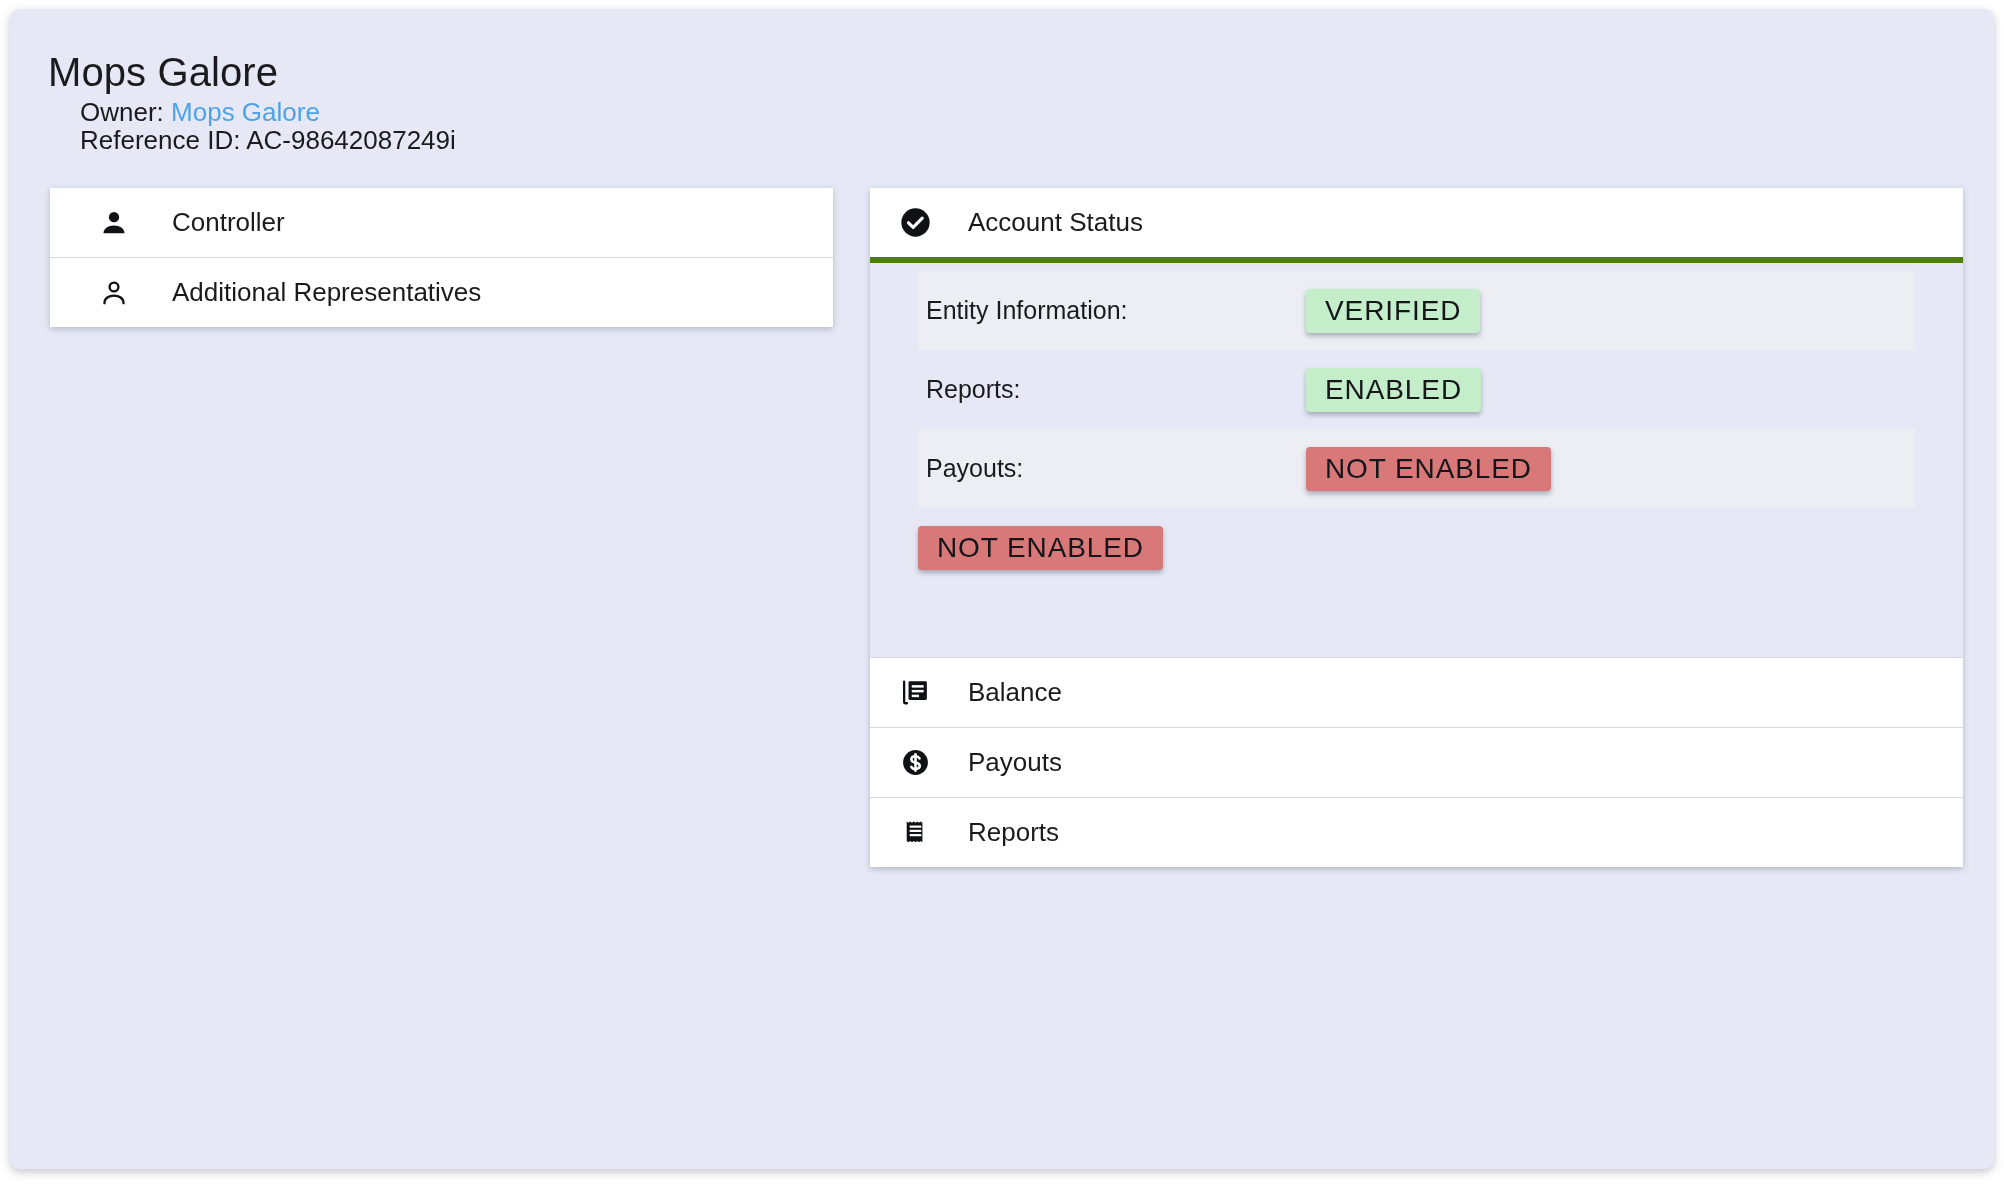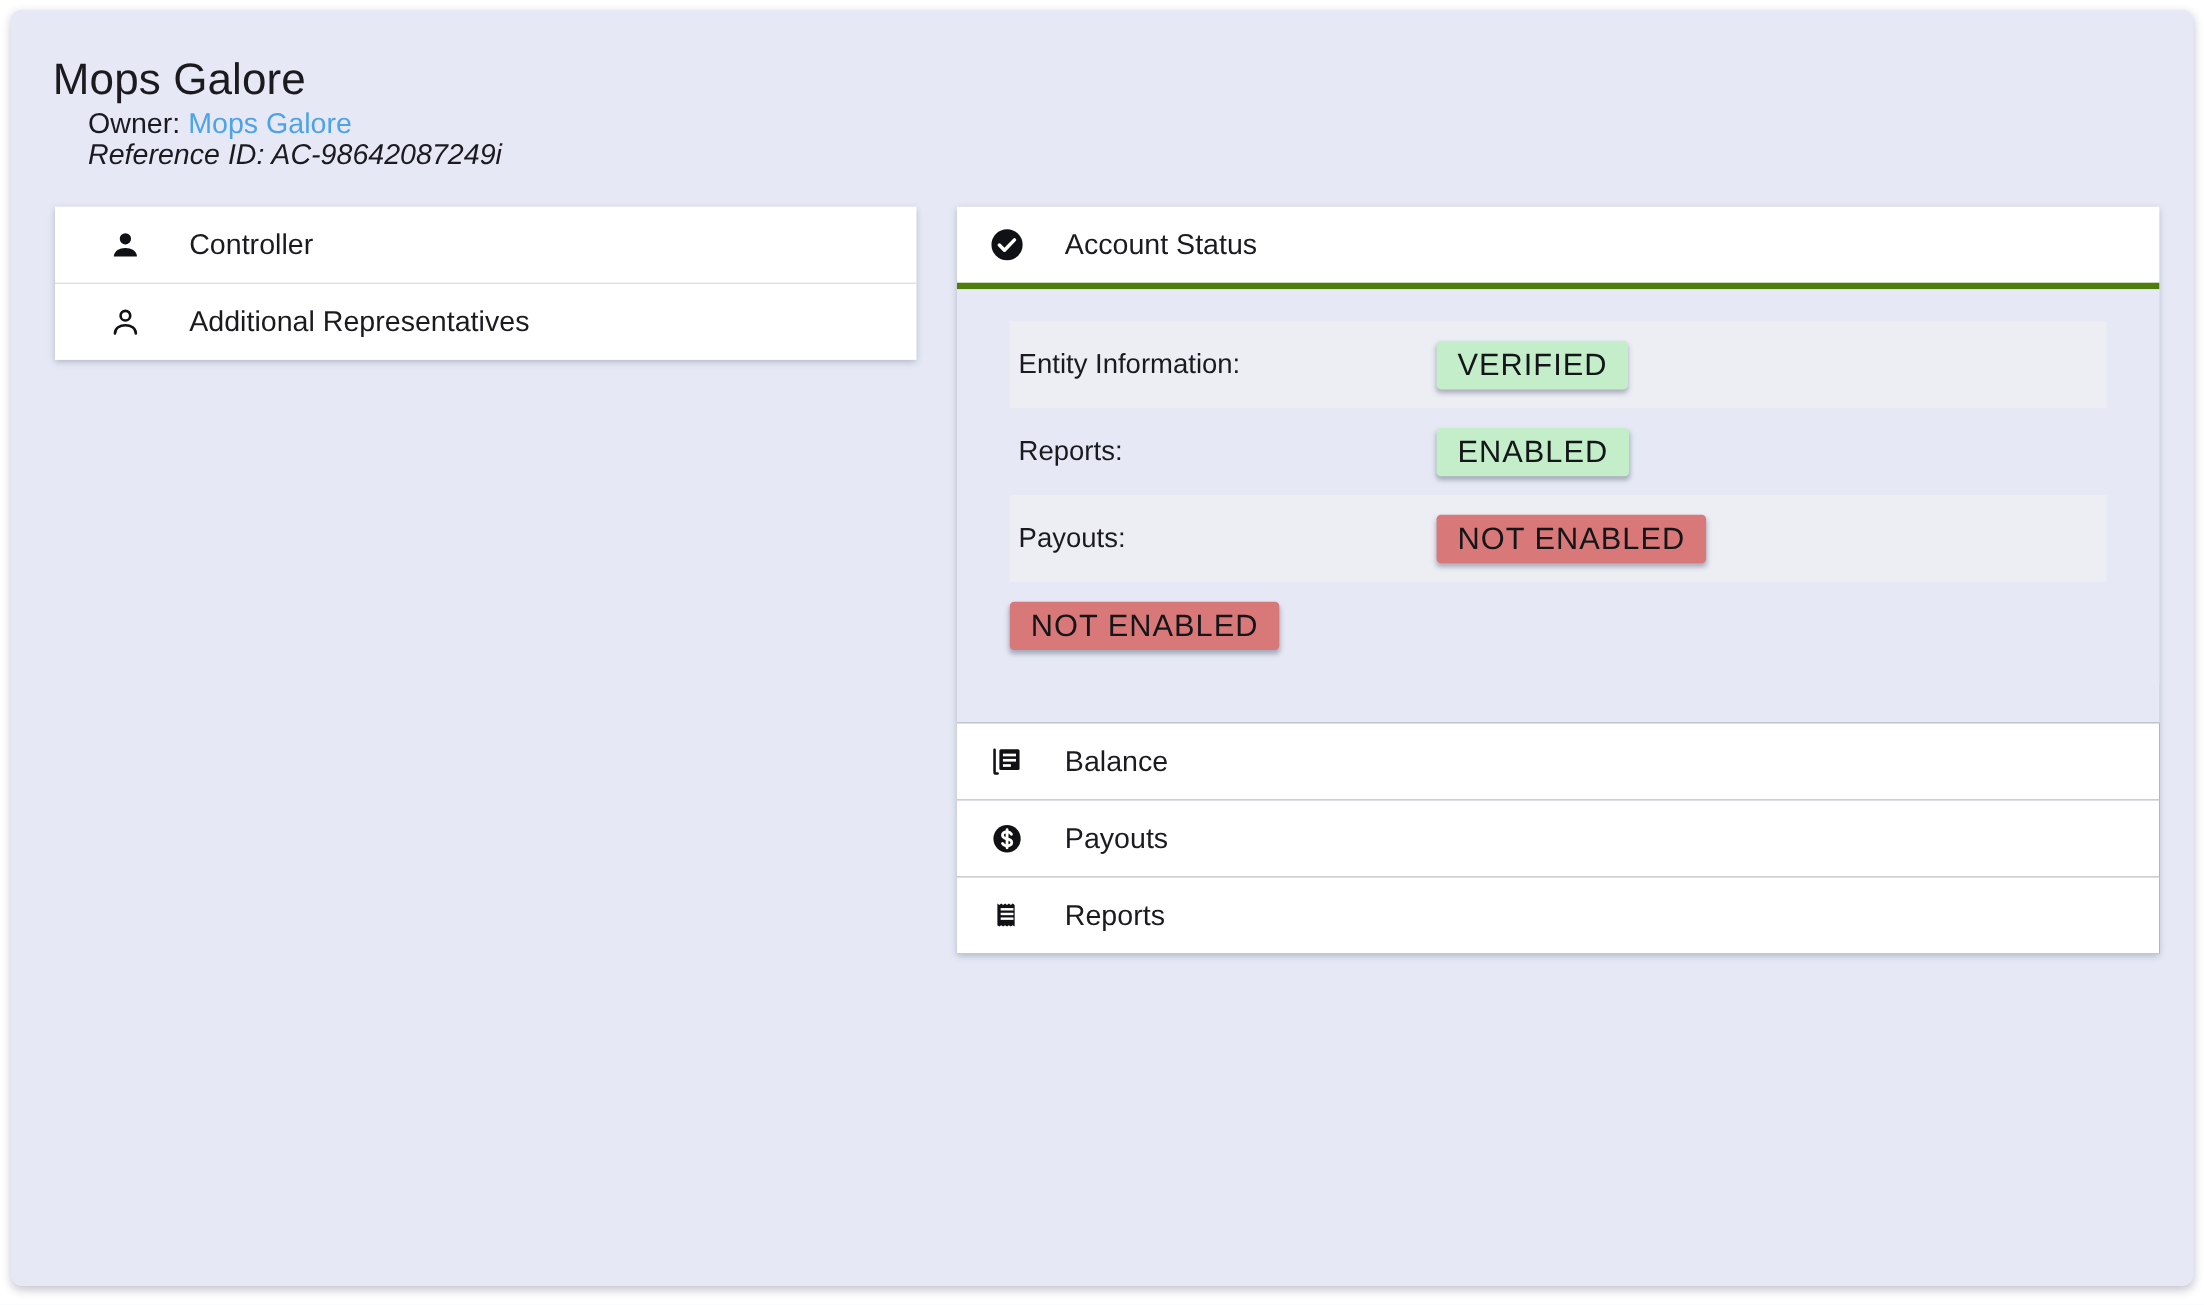--- a/index.html
+++ b/index.html
@@ -41,21 +41,21 @@
   }
   .meta-line {
     position: absolute;
     left: 25px;
     font-size: 26px;
     color: #1b1b1f;
     white-space: nowrap;
     margin-left: 45px;
   }
   .meta-owner { top: 88px; }
-  .meta-ref   { top: 116px; font-style: italic; }
+  .meta-ref   { top: 116px; }
   .owner-link {
     color: #4da3e8;
     cursor: pointer;
   }
 
   
   .card {
     position: absolute;
     background: #ffffff;
     box-shadow: 0 2px 6px rgba(60,64,90,0.30);
@@ -109,21 +109,21 @@
     align-items: center;
     border-bottom: 6px solid #4d7c0f;
   }
   .status-header .menu-icon { margin-left: 28px; }
   .status-header .menu-label { margin-left: 36px; }
 
   .status-body {
     position: relative;
     height: 358px;
     background: #e6e9f5;
-    padding-top: 29px;
+    padding-top: 8px;
     box-sizing: border-box;
   }
   .status-row {
     position: relative;
     height: 79px;
     margin: 0 48px;
     display: flex;
     align-items: center;
   }
   .status-row.striped { background: #eceef4; }

